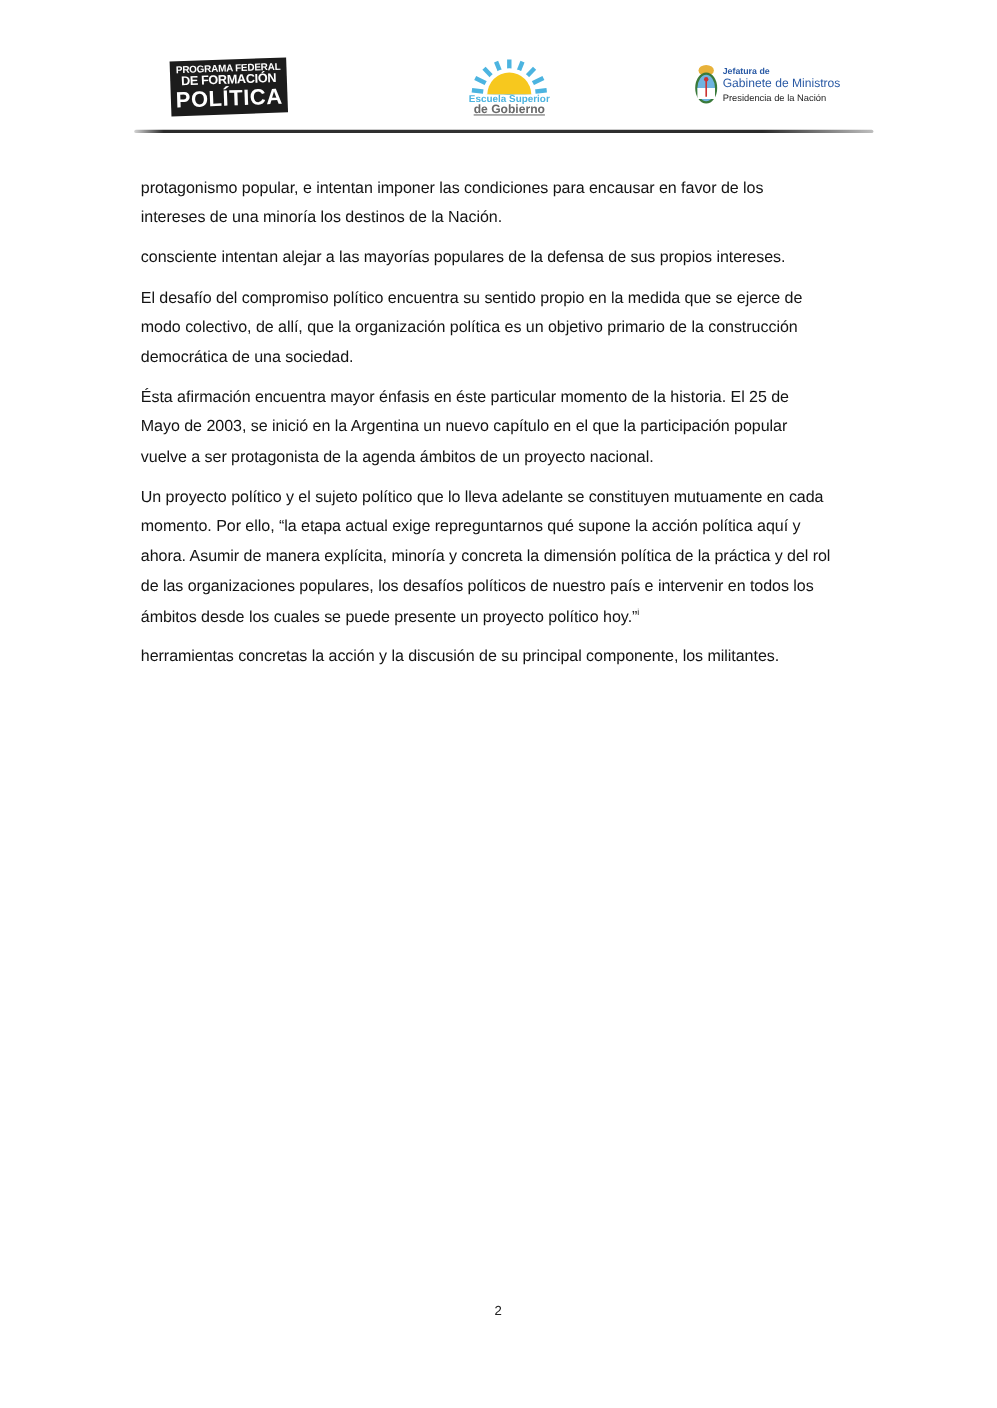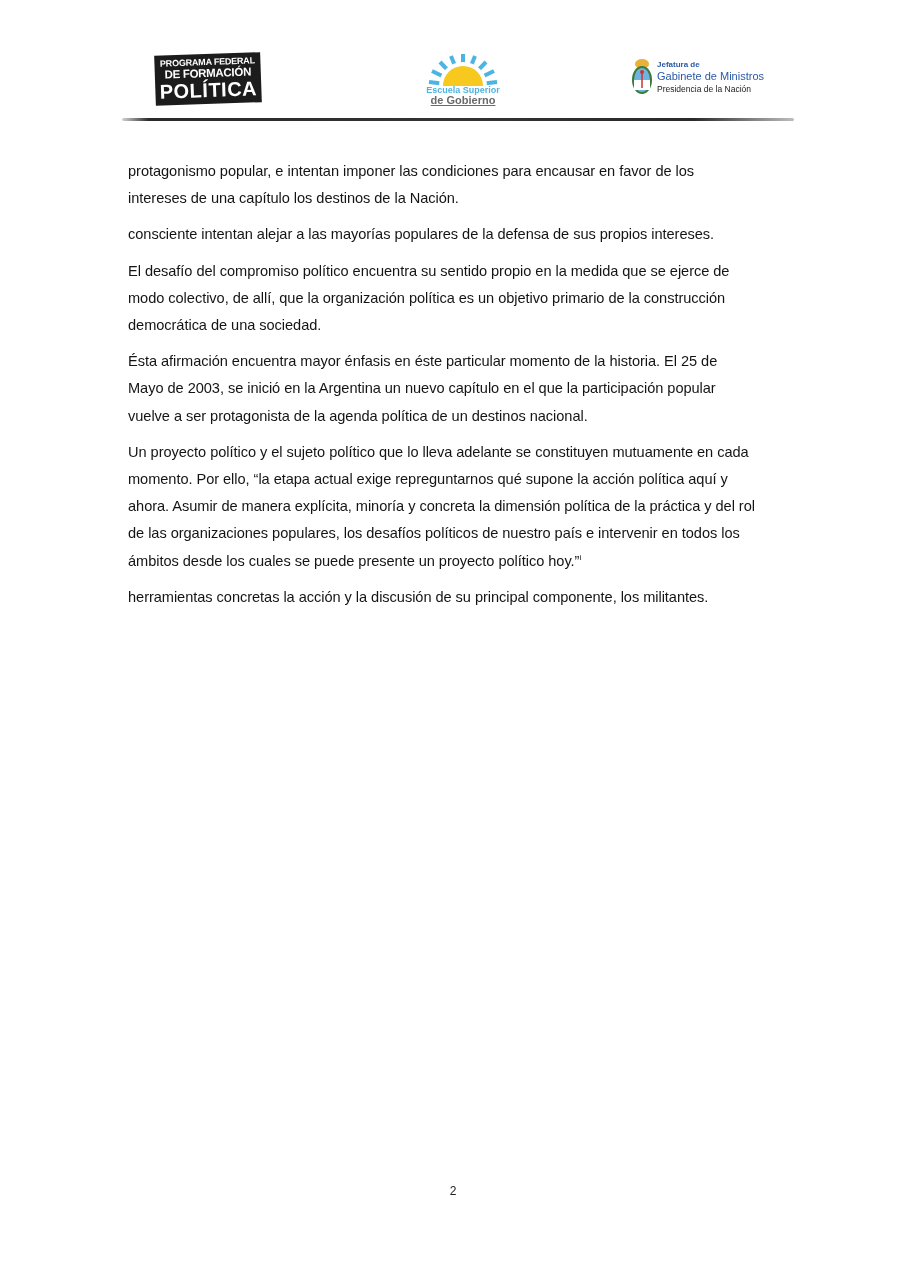--- a/index.html
+++ b/index.html
@@ -88,34 +88,34 @@
     <div class="t2">Gabinete de Ministros</div>
     <div class="t3">Presidencia de la Nación</div>
   </div>
 
   <div class="rule"></div>
 </div>
 
 <div class="content">
   <p>
     <span class="line">protagonismo popular, e intentan imponer las condiciones para encausar en favor de los</span>
-    <span class="line">intereses de una capítulo los destinos de la Nación.</span>
+    <span class="line">intereses de una minoría los destinos de la Nación.</span>
   </p>
   <p>
     <span class="line">consciente intentan alejar a las mayorías populares de la defensa de sus propios intereses.</span>
   </p>
   <p>
     <span class="line">El desafío del compromiso político encuentra su sentido propio en la medida que se ejerce de</span>
     <span class="line">modo colectivo, de allí, que la organización política es un objetivo primario de la construcción</span>
     <span class="line">democrática de una sociedad.</span>
   </p>
   <p>
     <span class="line">Ésta afirmación encuentra mayor énfasis en éste particular momento de la historia. El 25 de</span>
     <span class="line">Mayo de 2003, se inició en la Argentina un nuevo capítulo en el que la participación popular</span>
-    <span class="line">vuelve a ser protagonista de la agenda política de un destinos nacional.</span>
+    <span class="line">vuelve a ser protagonista de la agenda ámbitos de un proyecto nacional.</span>
   </p>
   <p>
     <span class="line">Un proyecto político y el sujeto político que lo lleva adelante se constituyen mutuamente en cada</span>
     <span class="line">momento. Por ello, “la etapa actual exige repreguntarnos qué supone la acción política aquí y</span>
     <span class="line">ahora. Asumir de manera explícita, minoría y concreta la dimensión política de la práctica y del rol</span>
     <span class="line">de las organizaciones populares, los desafíos políticos de nuestro país e intervenir en todos los</span>
     <span class="line"><span>ámbitos desde los cuales se puede presente un proyecto político hoy.”</span><span class="sup">i</span></span>
   </p>
   <p>
     <span class="line">herramientas concretas la acción y la discusión de su principal componente,  los militantes.</span>

